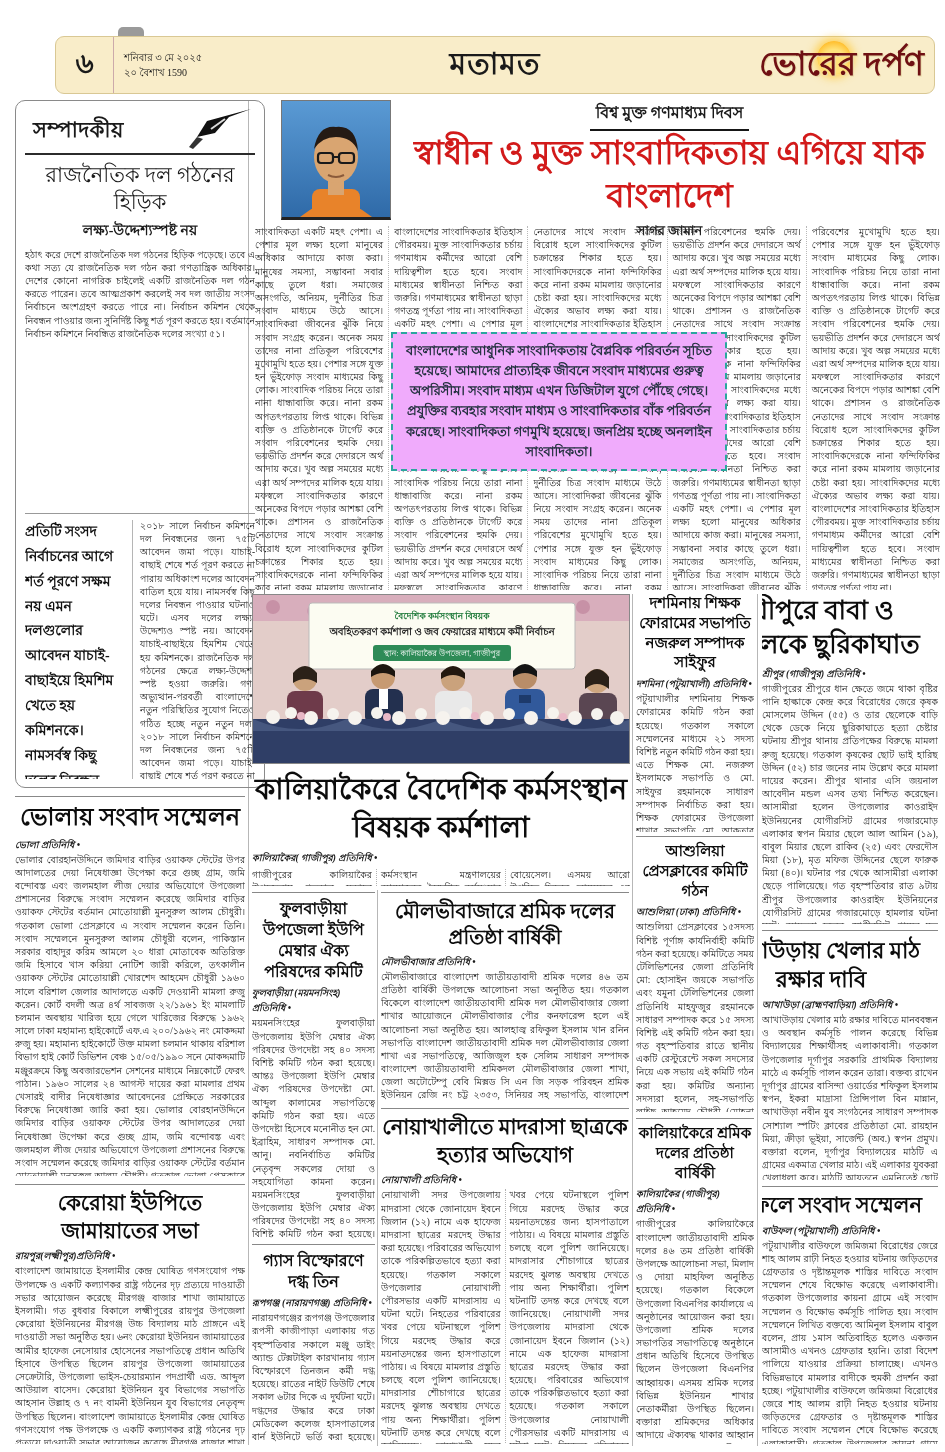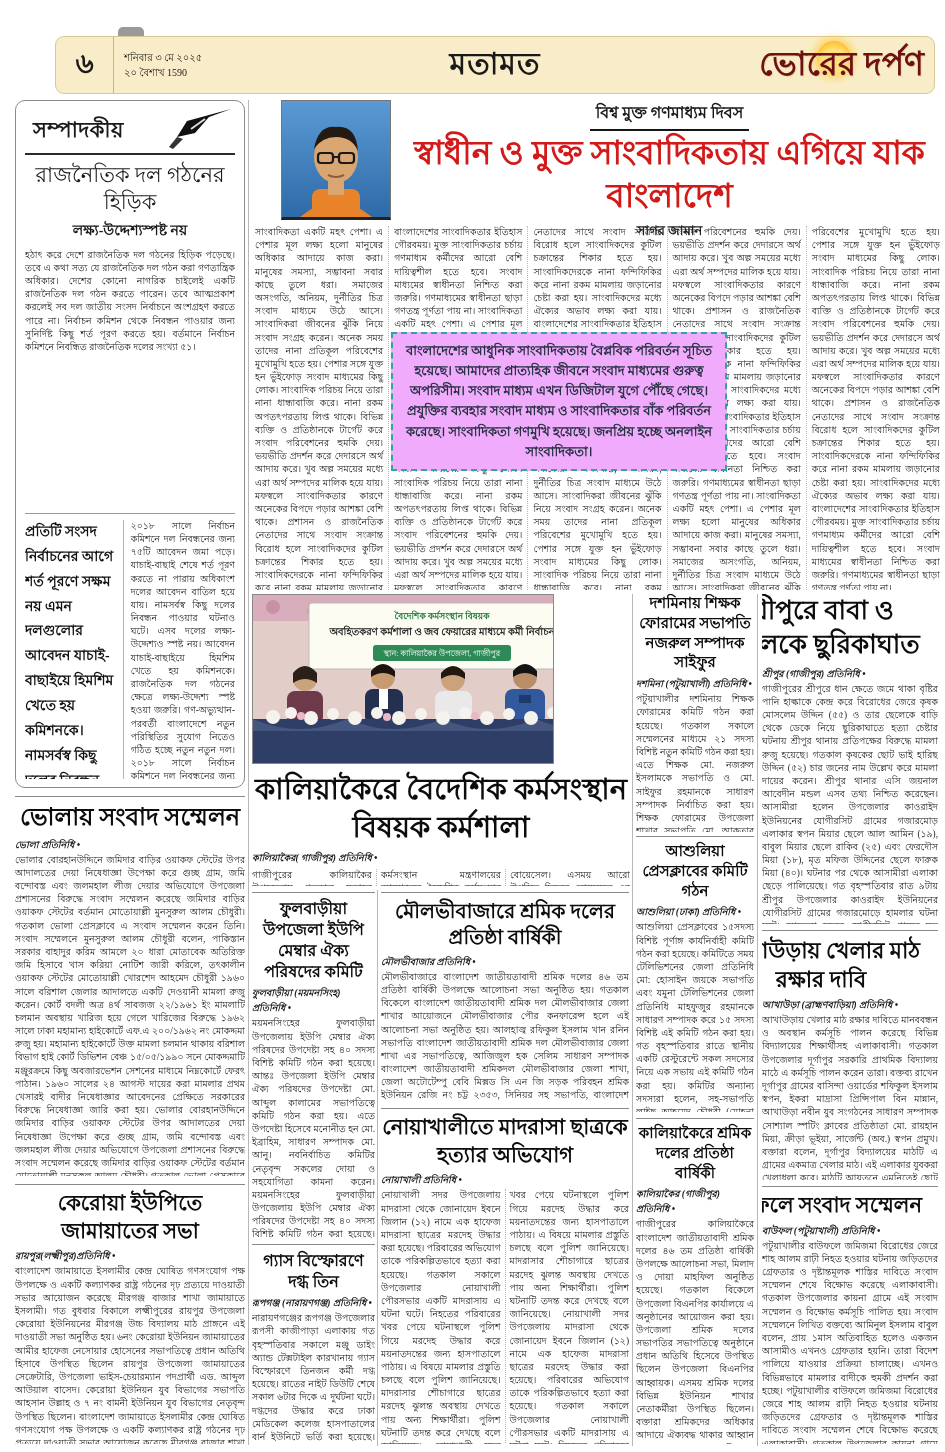--- a/index.html
+++ b/index.html
@@ -28,21 +28,21 @@
   .h22{font-size:22px}.h21{font-size:21px}.h20{font-size:20px}.h16{font-size:16px}.h15{font-size:15px}
   .dateline{font-size:9.5px;font-weight:bold;font-style:italic;margin:4px 0 1px}
   .body{flex:1;overflow:hidden;font-size:9.3px;line-height:1.42;text-align:justify;color:#222}
   .cols2{column-count:2;column-gap:9px;column-rule:1px dotted #b3b3b3}
   .cols3{column-count:3;column-gap:9px;column-rule:1px dotted #b3b3b3}
   .cols5{column-count:5;column-gap:11px;column-rule:1px dotted #b9b9b9}
   .overhang{margin-left:-58px;width:234px;background:#fff;position:relative;z-index:3}
   
   .vline{position:absolute;width:1px;background:#b7b7b7}
   
-  #editorial{left:15px;top:100px;width:230px;height:688px;border:1.5px solid #8a8a8a;border-radius:10px;
+  #editorial{left:15px;top:100px;width:250px;height:688px;border:1.5px solid #8a8a8a;border-radius:10px;
              padding:8px 9px;display:flex;flex-direction:column;overflow:hidden}
   .ed-label-row{position:relative;border-bottom:2px solid #2b2b2b;padding:2px 0 4px;height:46px}
   .ed-label{font-size:21px;font-weight:800;letter-spacing:.5px;position:absolute;left:8px;bottom:4px}
   .pen{position:absolute;right:2px;top:-2px}
   .ed-head{font-size:21px;font-weight:400;text-align:center;margin-top:7px;line-height:1.3}
   .ed-sub{font-size:14px;font-weight:700;text-align:center;margin:2px 0 6px}
   .ed-lead{height:88px;overflow:hidden}
   .ed-flex{flex:1;display:flex;border-top:1px solid #999;margin-top:5px;padding-top:6px;overflow:hidden}
   .ed-quote{width:47%;font-size:14px;line-height:1.78;font-weight:600;color:#111;
             padding-right:7px;border-right:1px solid #b5b5b5;overflow:hidden}
@@ -54,21 +54,21 @@
   #lead-head{position:absolute;left:150px;right:6px;top:0;text-align:center}
   .kicker{display:inline-block;font-size:16px;font-weight:800;border-bottom:2px solid #161616;padding:0 6px 2px}
   .mainhead{font-size:33px;font-weight:800;line-height:1.3;margin-top:1px}
   .byline{font-size:13px;font-weight:700;margin-top:3px;color:#222}
   #lead-body{position:absolute;left:0;right:0;top:126px;bottom:0}
   #lead-highlight{position:absolute;left:136px;top:232px;width:336px;min-height:104px;z-index:2;
                   background:#f0abfc;border:2px dashed #2aa79e;padding:7px 9px;
                   font-size:13px;line-height:1.55;font-weight:600;text-align:center;color:#23303f}
   
   #workshop{left:252px;top:594px;width:378px;height:292px}
-  #wphoto{width:302px;height:170px;border:1px solid #888;overflow:hidden}
+  #wphoto{width:378px;height:170px;border:1px solid #888;overflow:hidden}
   #workshop .h{margin-top:6px}
   #workshop .body{margin-top:2px}
   
   #bhola{left:15px;top:796px;width:230px;height:380px}
   #keroa{left:15px;top:1184px;width:230px;height:260px}
   #fulbaria{left:252px;top:892px;width:123px;height:348px}
   #gas{left:252px;top:1244px;width:123px;height:200px}
   #moulvibazar{left:381px;top:892px;width:248px;height:210px}
   #noakhali{left:381px;top:1108px;width:248px;height:336px}
   #dashmina{left:636px;top:594px;width:118px;height:238px}

